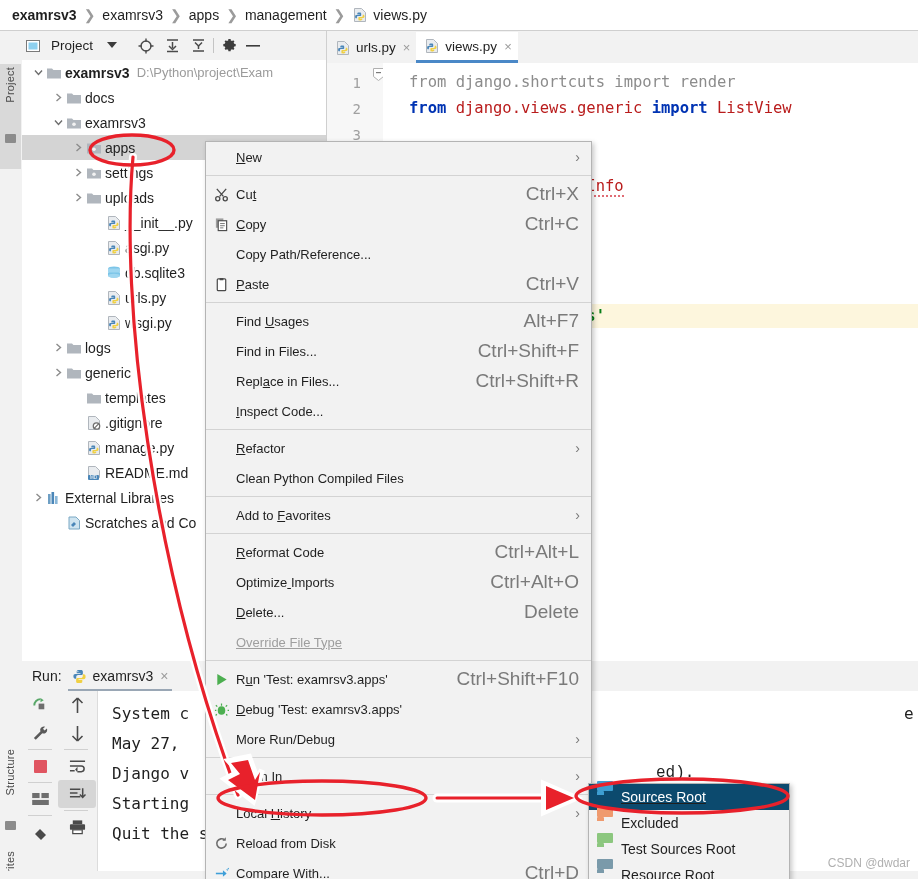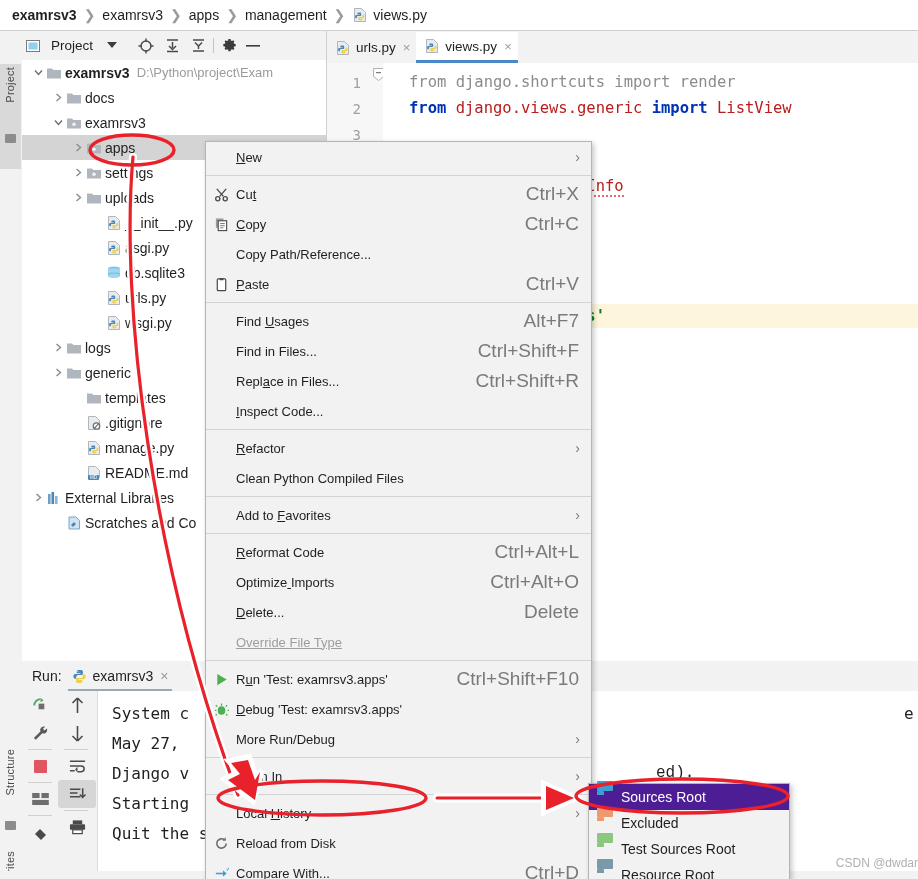--- a/index.html
+++ b/index.html
@@ -110,32 +110,32 @@
   .mi .mchev{position:absolute;right:11px;font-size:14px;color:#7a7a7a;}
   .msep{height:1px;background:#d3d3d3;margin:3px 0;}
   .u{text-decoration:underline;}
   
   #submenu{
     position:absolute;left:588px;top:783px;width:200px;
     background:#f2f2f2;border:1px solid #b4b4b4;box-shadow:2px 2px 5px rgba(0,0,0,.22);
     z-index:50;
   }
   .smi{height:26px;display:flex;align-items:center;padding-left:8px;box-sizing:border-box;}
-  .smi.hl{background:#4c1d95;}
+  .smi.hl{background:#0c4a6e;text-decoration:underline;}
   .smi .sm-sw{width:16px;height:13px;flex:0 0 16px;margin-right:8px;}
   .smi .sm-txt{font-size:14px;color:#1f1f1f;}
   .smi.hl .sm-txt{color:#fff;}
   
   .fld{position:relative;width:16px;height:13px;}
   .fld i{position:absolute;left:0;bottom:0;width:16px;height:10px;border-radius:1px;display:block;}
   .fld b{position:absolute;left:0;top:0;width:7px;height:4px;border-radius:1px 1px 0 0;display:block;}
   
   #anno{position:absolute;left:0;top:0;width:918px;height:879px;z-index:60;pointer-events:none;}
   #watermark{
-    position:absolute;right:0;top:856px;font-size:12px;color:#b0b0b0;z-index:61;
+    position:absolute;right:8px;top:856px;font-size:12px;color:#b0b0b0;z-index:61;
     font-family:"Liberation Sans",sans-serif;
   }
   #statusgap{position:absolute;left:0;top:871px;width:918px;height:8px;background:#f2f2f2;}
 </style>
 </head>
 <body>
 
 <div id="breadcrumb">
     <span class="crumb bold">examrsv3</span>
     <span class="crumb-sep">❯</span>

